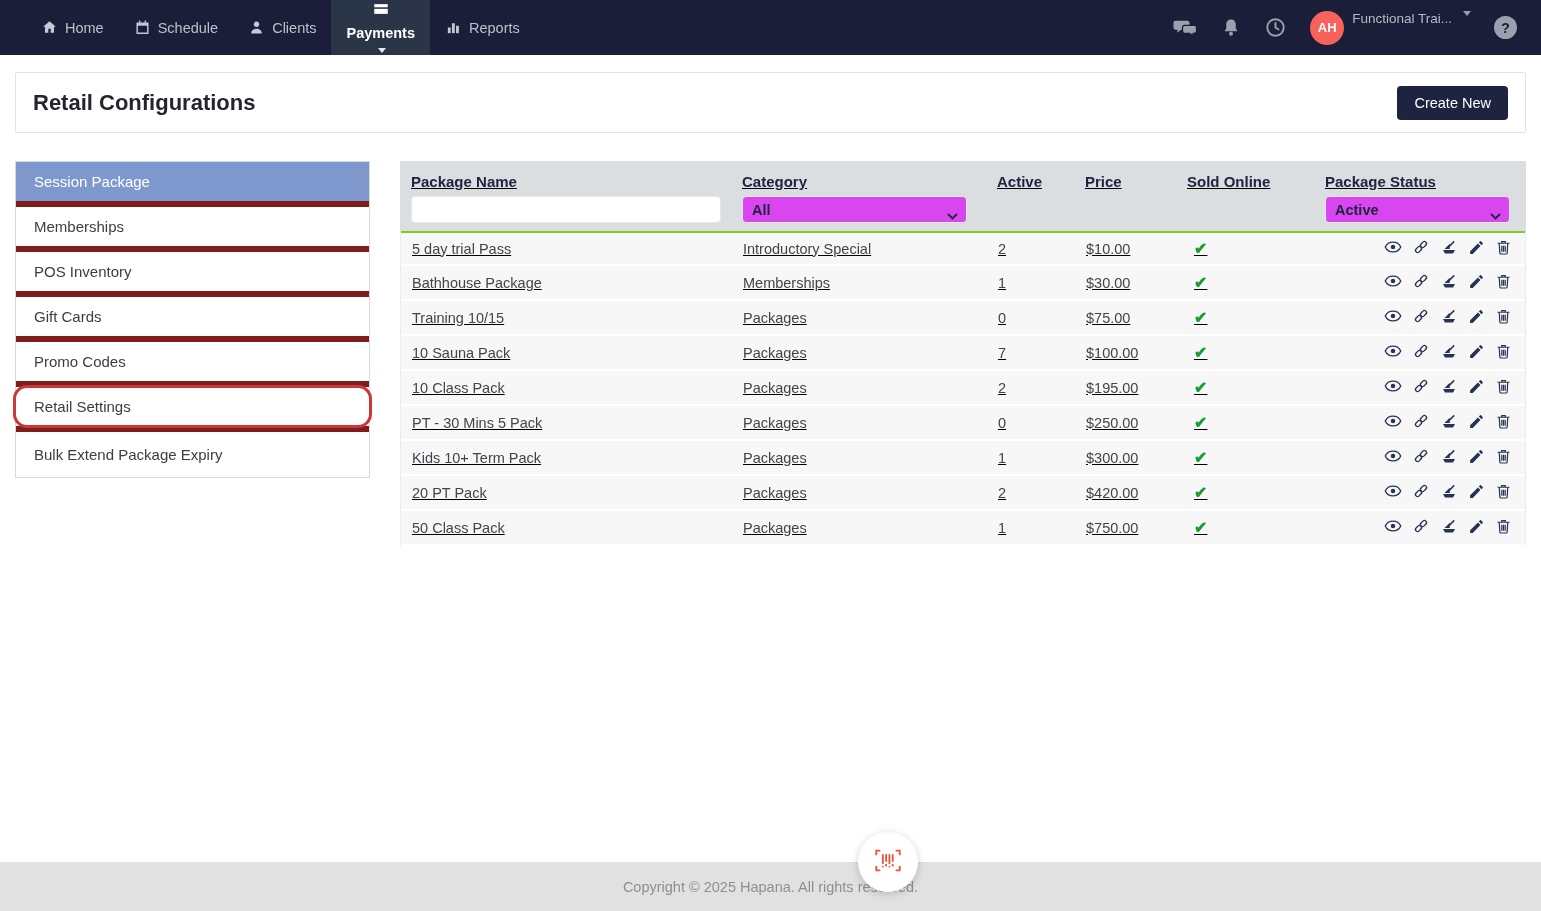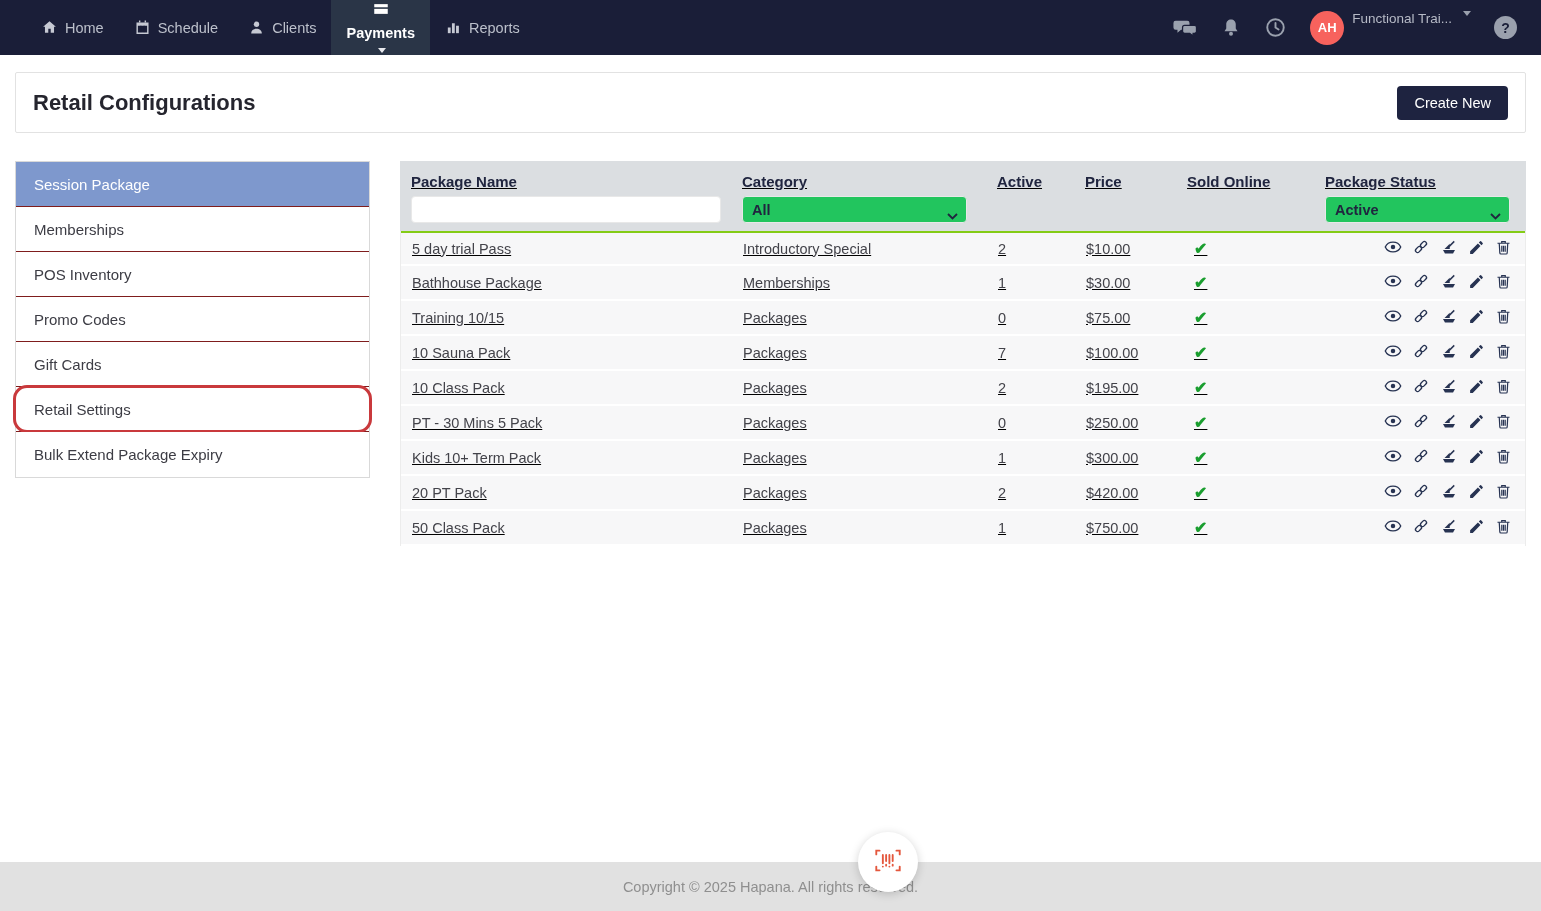--- a/index.html
+++ b/index.html
@@ -37,38 +37,38 @@
   .create-btn { background:#1e2340; color:#fff; border:none; border-radius:4px;
     font-size:14.5px; padding:9px 17px; cursor:pointer;
     font-family:"Liberation Sans", sans-serif; }
 
   
   .main { margin:28px 15px 0 15px; display:flex; gap:30px; align-items:flex-start; }
 
   
   .sidebar { width:355px; border:1px solid #d9d9d9; background:#fff; }
   .side-item { position:relative; height:45px; display:flex; align-items:center;
-    padding-left:18px; font-size:15px; color:#3c3c44; border-bottom:1px solid #7f1d1d;
+    padding-left:18px; font-size:15px; color:#3c3c44; border-bottom:6px solid #7f1d1d;
     cursor:pointer; background:#fff; }
   .side-item:last-child { border-bottom:none; }
   .side-item.active { background:#7e98cd; color:#ffffff; }
   .annotation-ring { position:absolute; left:-3px; top:-2px; right:-3px; bottom:-2px;
     border:3px solid #c9393c; border-radius:14px; pointer-events:none; }
 
   
   .table-wrap { flex:1;text-decoration:underline; }
   .tgrid { display:grid; grid-template-columns:331px 255px 88px 102px 138px 1fr; }
   .thead { background:#dbdee1; height:70px; align-items:start; }
   .th { padding:12px 0 0 11px; }
   .th-label { font-size:15px; font-weight:bold; color:#20253f; margin-bottom:6px; }
   .filter-input { width:310px; height:27px; border:1px solid #e8e8e8; border-radius:4px;
     background:#fff; padding:0 8px; font-size:14px; font-family:"Liberation Sans",sans-serif; }
   .select-box { position:relative; display:inline-block; }
   .filter-select { appearance:none; -webkit-appearance:none; height:27px;
-    border:1px solid #e8e8e8; border-radius:4px; background:#22c55e; font-size:14.5px;
+    border:1px solid #e8e8e8; border-radius:4px; background:#d946ef; font-size:14.5px;
     font-weight:bold; color:#20253f; padding:0 26px 0 9px;
     font-family:"Liberation Sans",sans-serif; cursor:pointer; }
   .sel-cat { width:225px; } .sel-status { width:185px; }
   .chev { position:absolute; right:9px; top:10px; pointer-events:none; }
 
   .tbody { border-left:1px solid #ececec; border-right:1px solid #ececec; }
   .trow { background:#f7f7f8; border-bottom:2px solid #ffffff; height:35px;
     align-items:center; }
   .trow:first-child { border-top:2px solid #84cc16; }
   .td { padding-left:11px; font-size:14.5px; color:#43434a; white-space:nowrap;
@@ -197,25 +197,25 @@
 
   <div class="side-item">
     <span class="side-label">Memberships</span>
   </div>
 
   <div class="side-item">
     <span class="side-label">POS Inventory</span>
   </div>
 
   <div class="side-item">
+    <span class="side-label">Gift Cards</span>
+  </div>
+
+  <div class="side-item">
     <span class="side-label">Promo Codes</span>
-  </div>
-
-  <div class="side-item">
-    <span class="side-label">Gift Cards</span>
   </div>
 
   <div class="side-item">
     <span class="side-label">Retail Settings</span>
   <span class="annotation-ring"></span>
       </div>
 
   <div class="side-item">
     <span class="side-label">Bulk Extend Package Expiry</span>
   </div>

